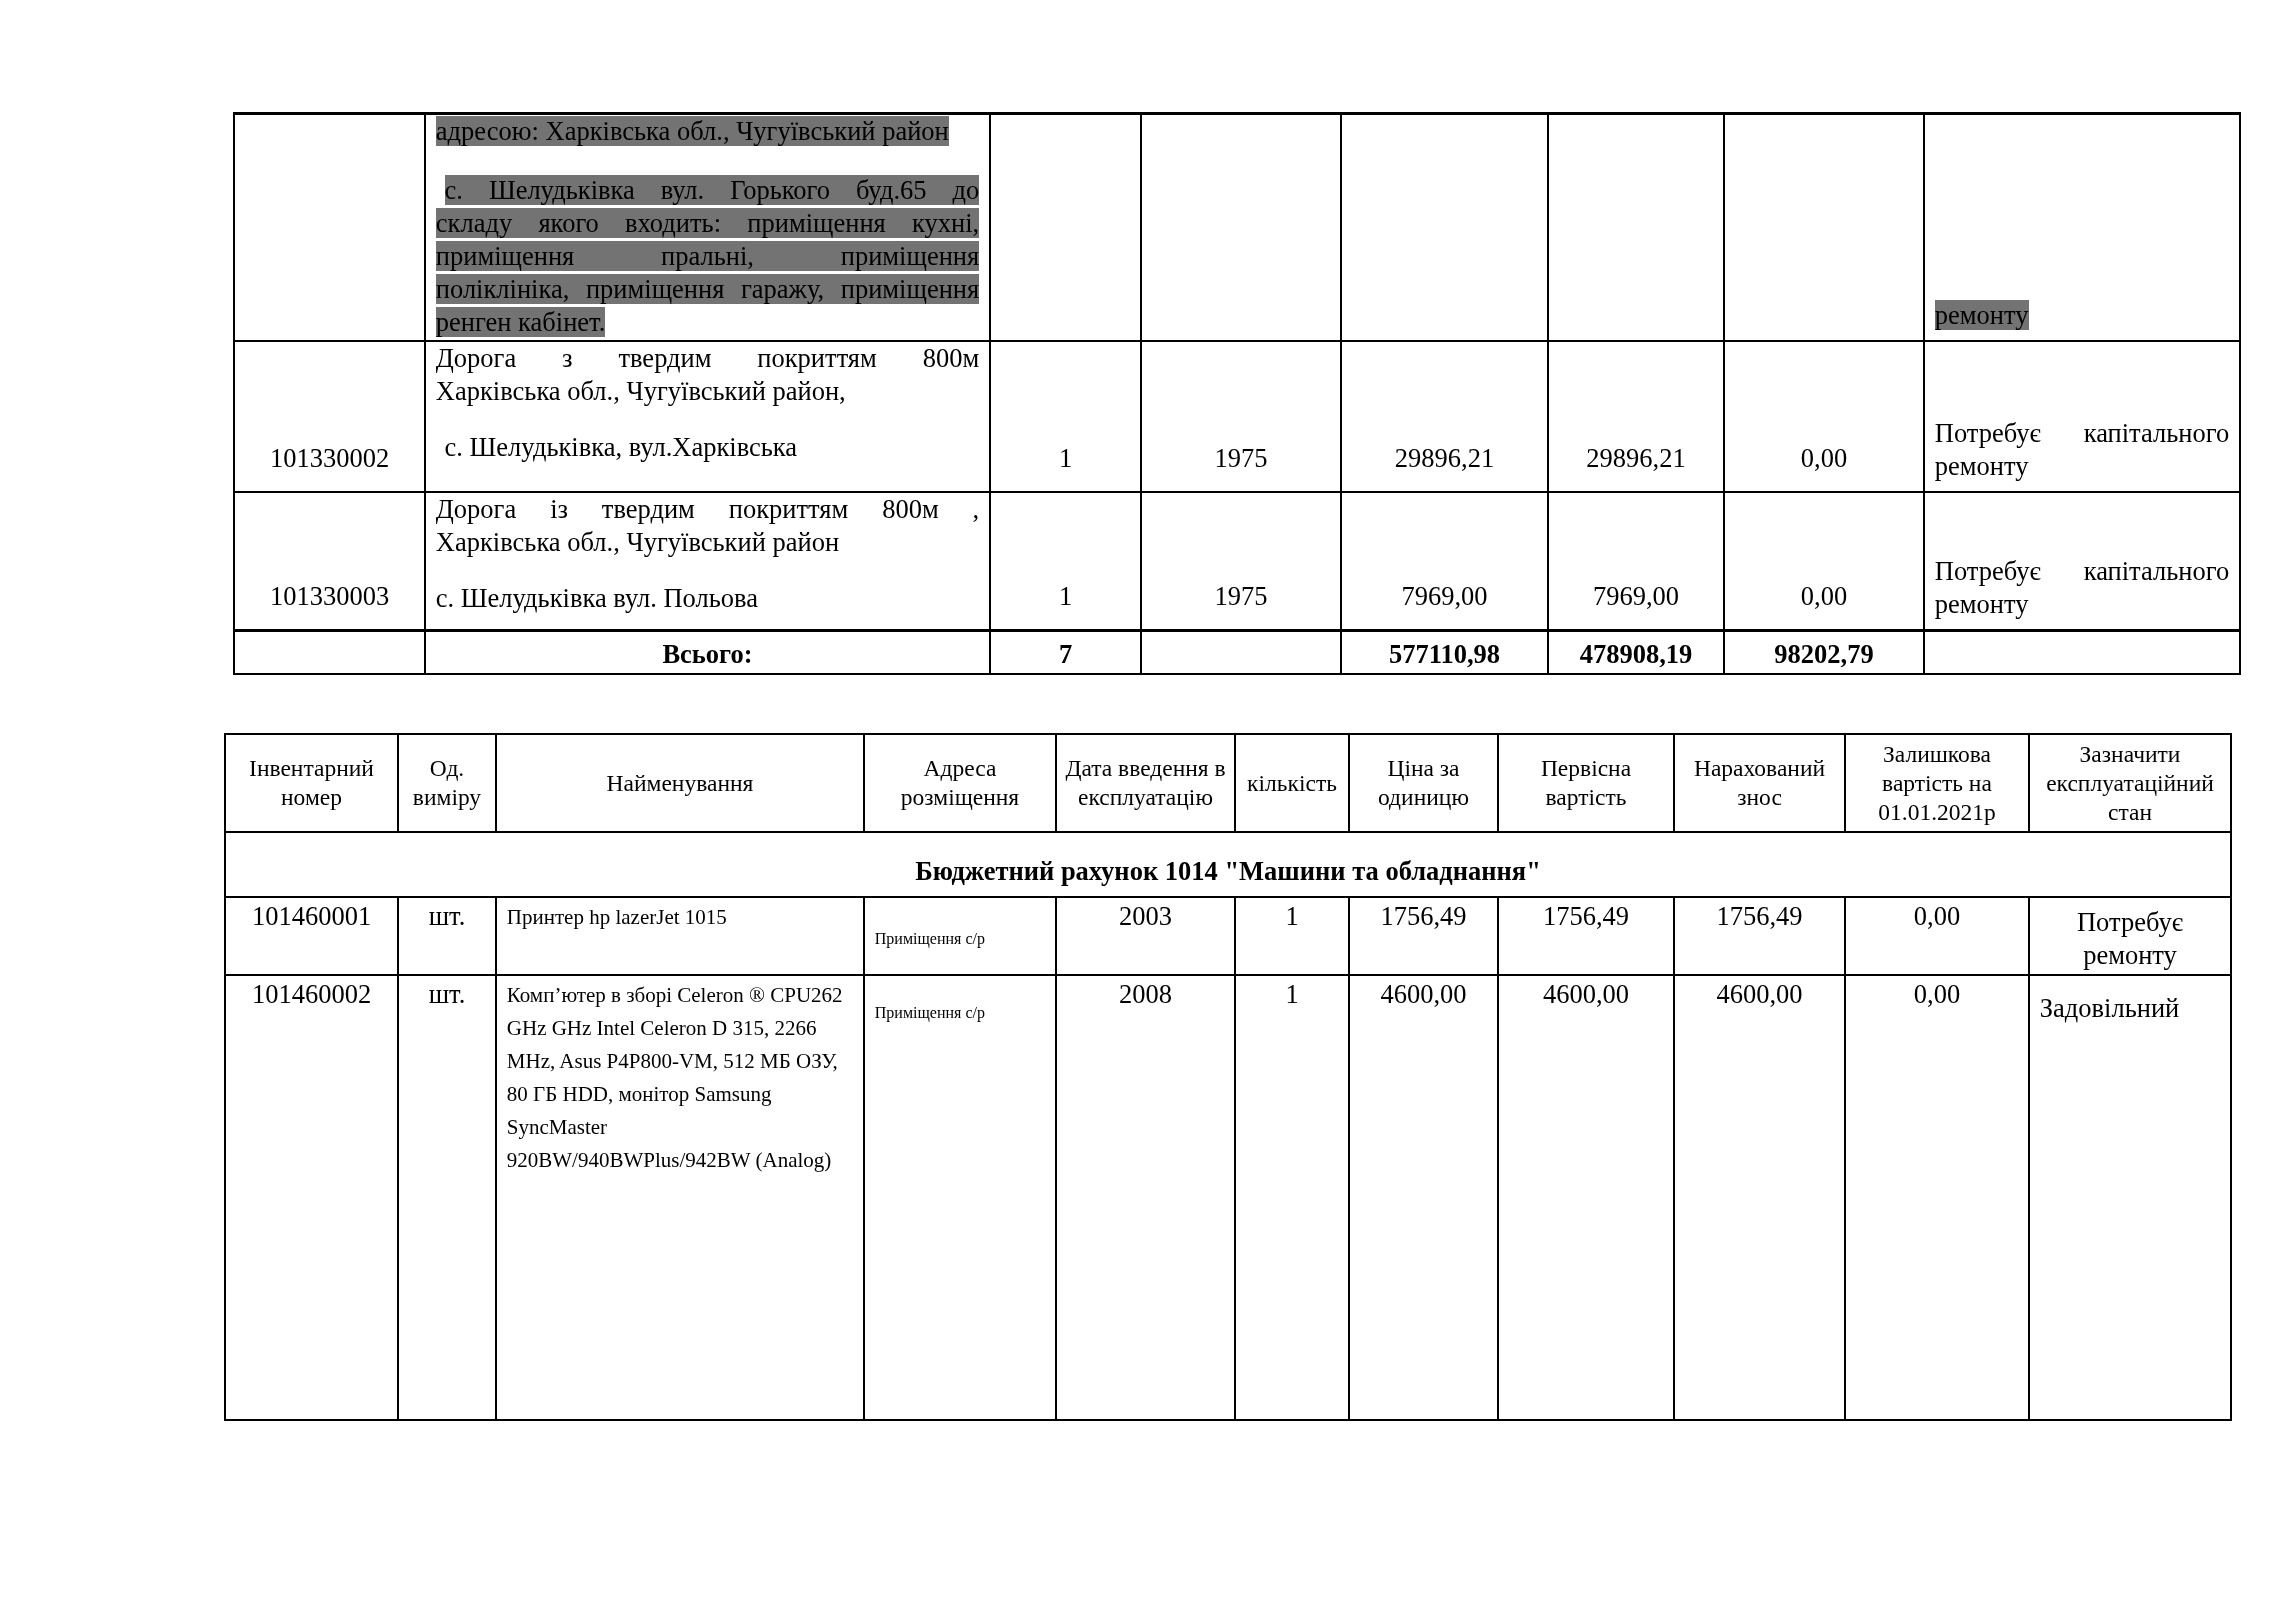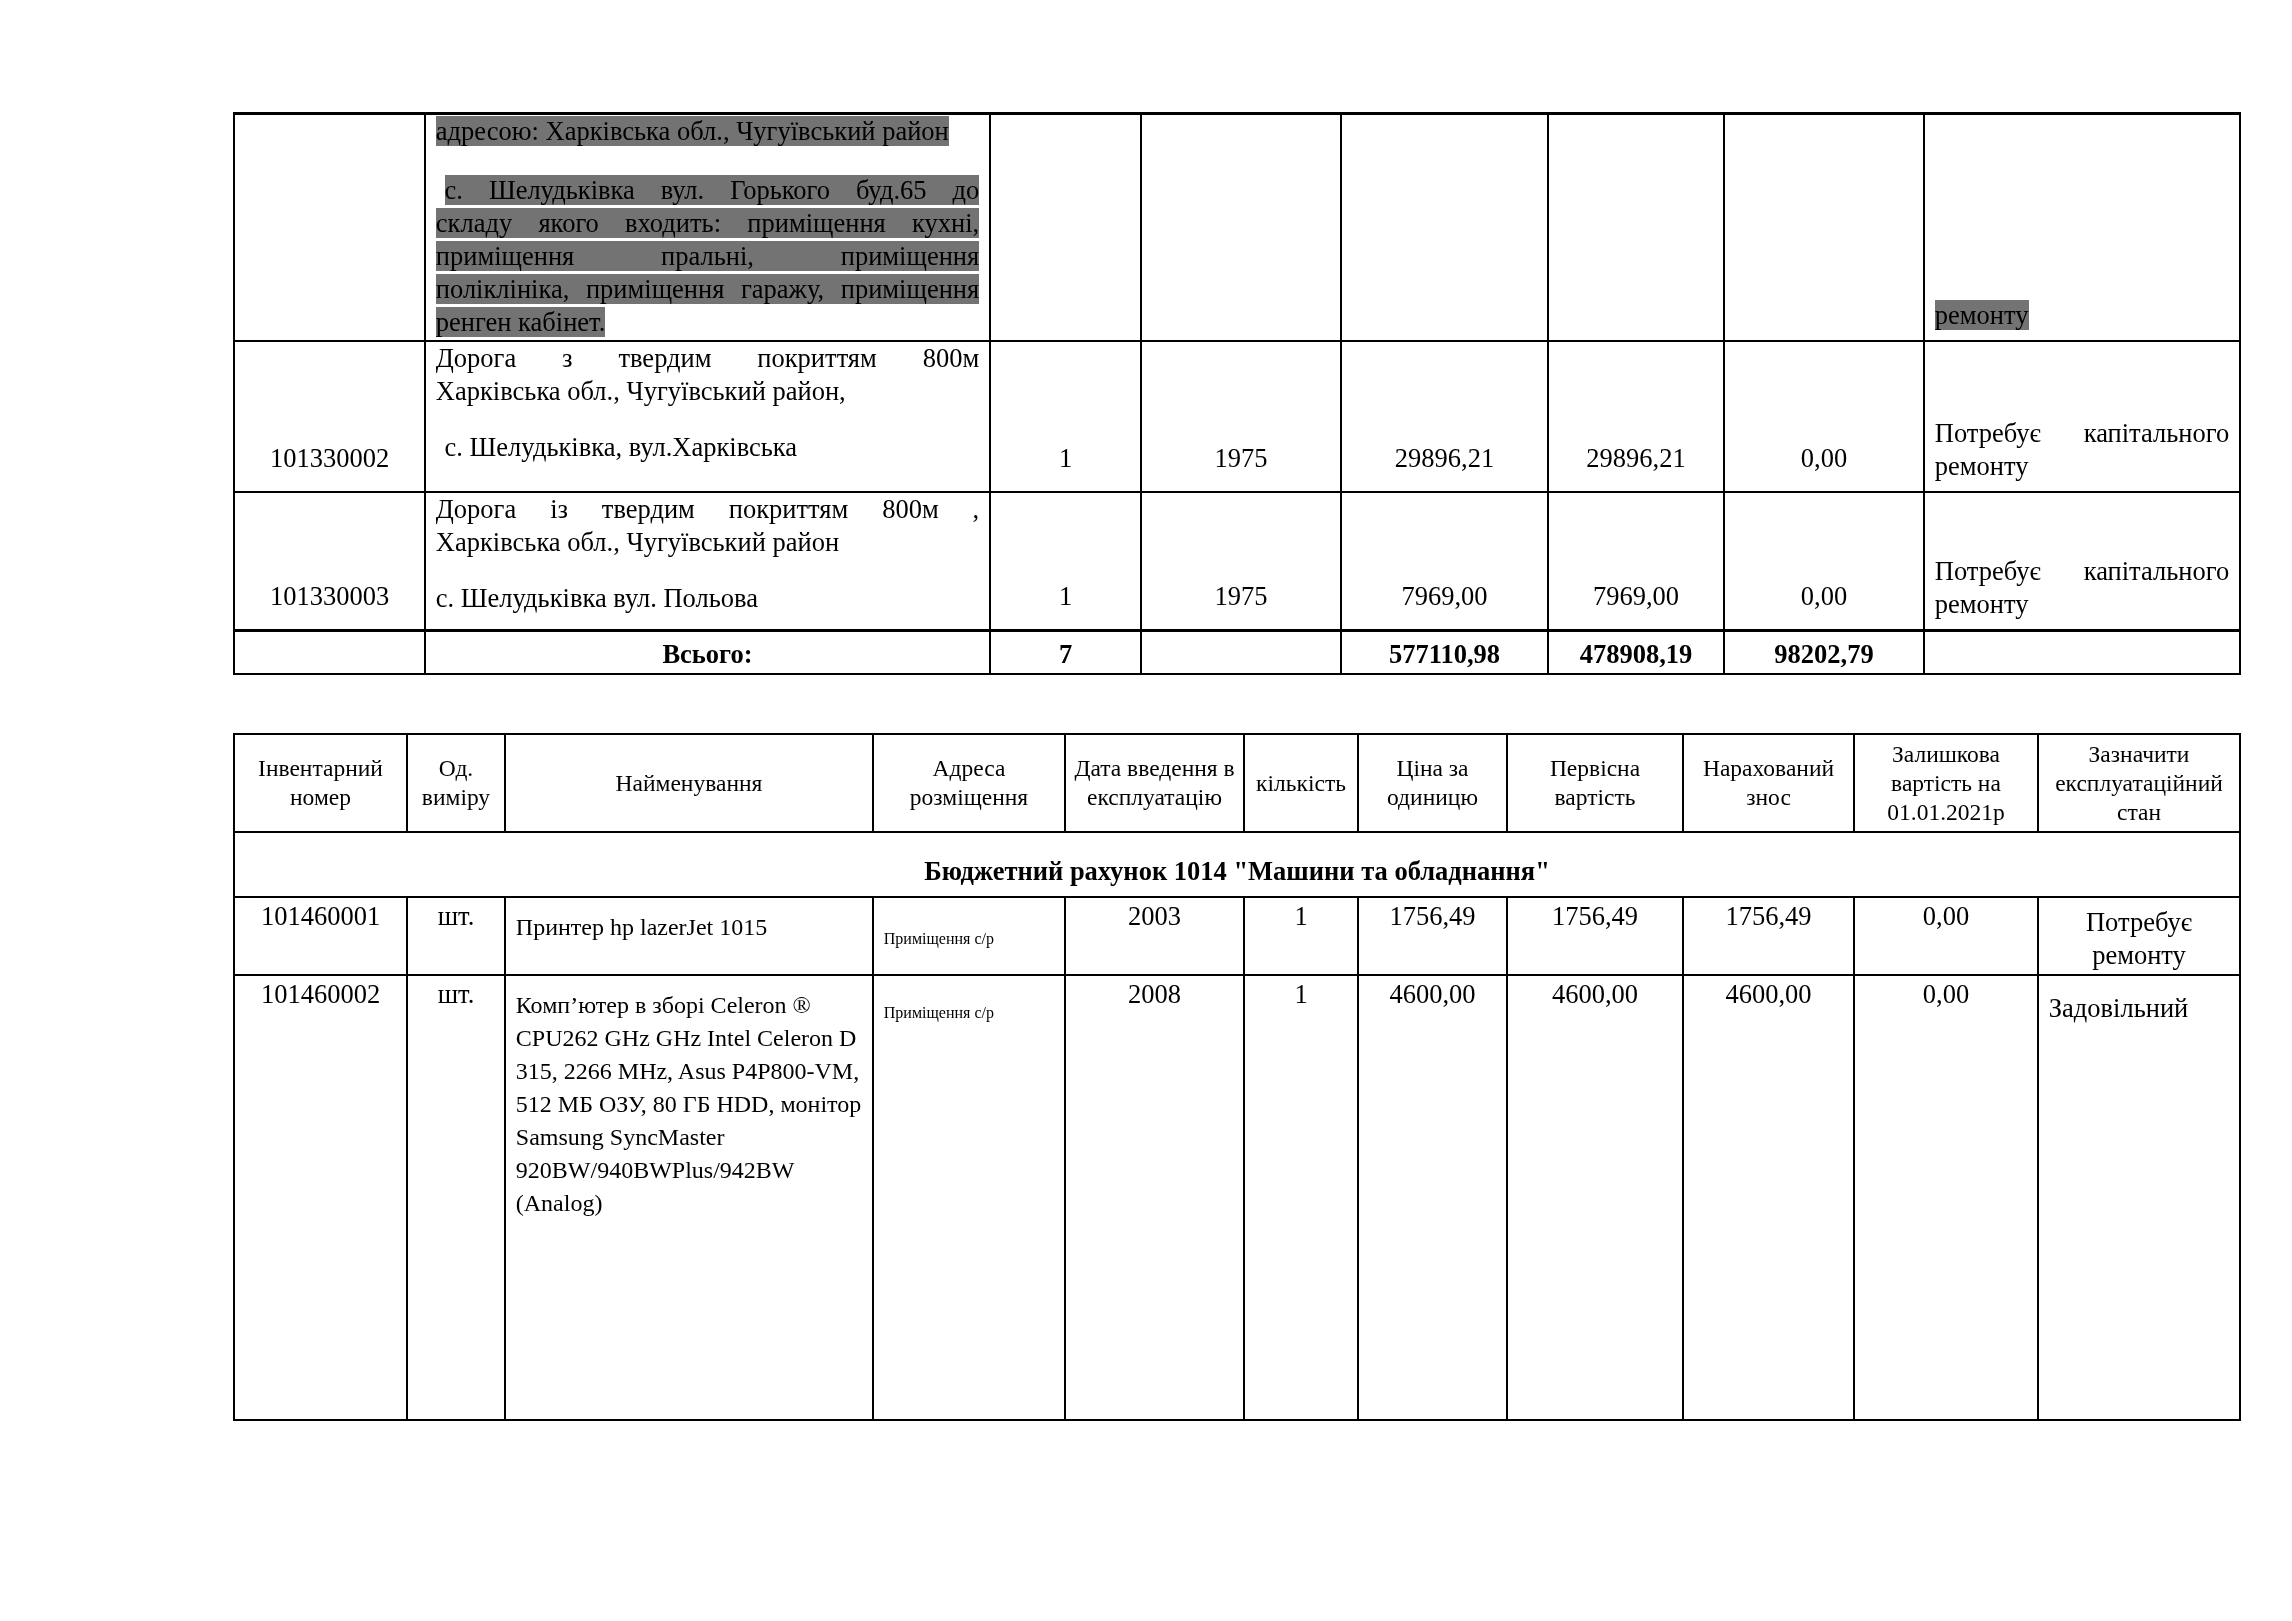--- a/index.html
+++ b/index.html
@@ -42,21 +42,21 @@
   .t1 td.cond { vertical-align: bottom; padding-bottom: 7.8px; }
   .t1 tr.totals td {
     border-top: 3.9px solid #000;
     font-weight: bold;
     vertical-align: top;
     padding-top: 5.9px;
     text-align: center;
   }
 
   
-  .t2 { left: 233px; top: 733px; width: 2007px; border: 2.9px solid #000; }
+  .t2 { left: 224px; top: 733px; width: 2007px; border: 2.9px solid #000; }
   .t2 tr.hdr td {
     text-align: center;
     vertical-align: middle;
     font-size: 23.5px;
     line-height: 29px;
     padding: 3.9px 5.9px;
     border-bottom: 2.9px solid #000;
   }
   .t2 tr.section td {
     text-align: center;
@@ -85,25 +85,25 @@
     text-align: center;
     vertical-align: bottom;
     padding-bottom: 2px;
   }
   .t2 td.state-top {
     text-align: left;
     padding-top: 15.7px;
     margin-top: 20px;
   }
   .t2 td.name {
-    font-size: 24px;
+    font-size: 21px;
     line-height: 33px;
     overflow-wrap: break-word;
     word-break: break-word;
-    padding-top: 13px;
+    padding-top: 3px;
   }
 </style>
 </head>
 <body>
 
 <div class="page">
 
   <table class="t1">
     <colgroup>
       <col style="width:191px">

